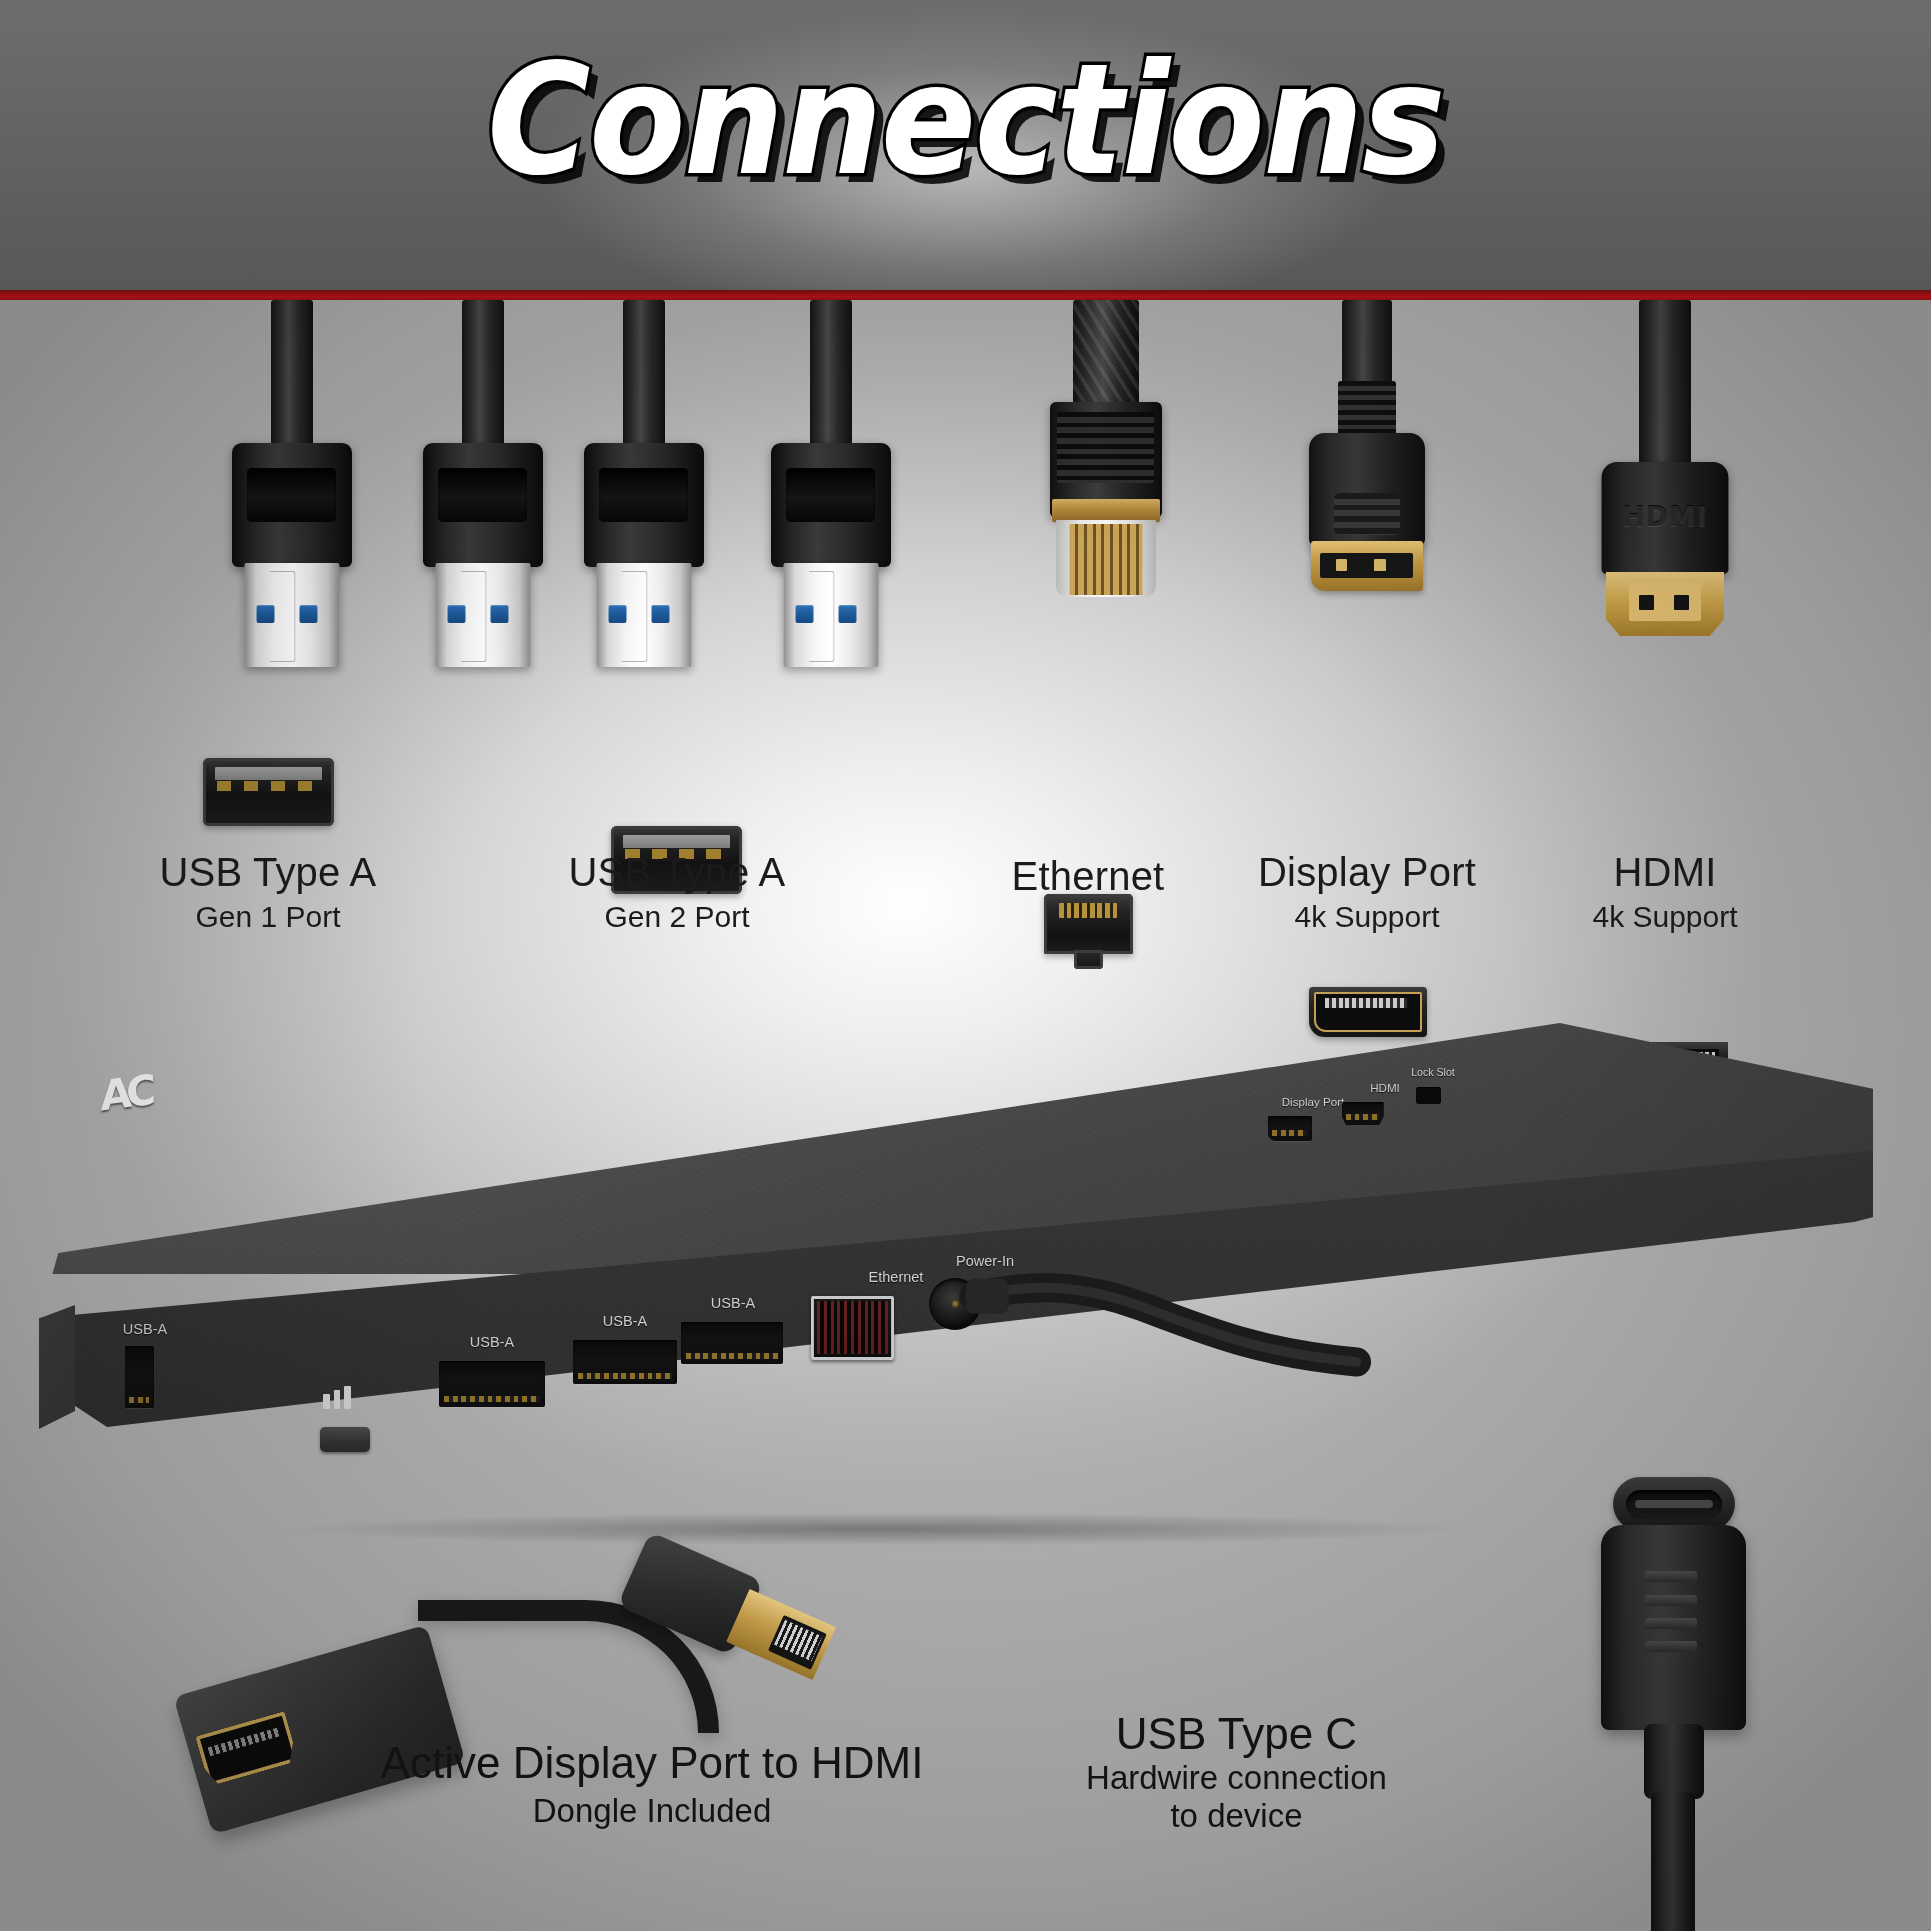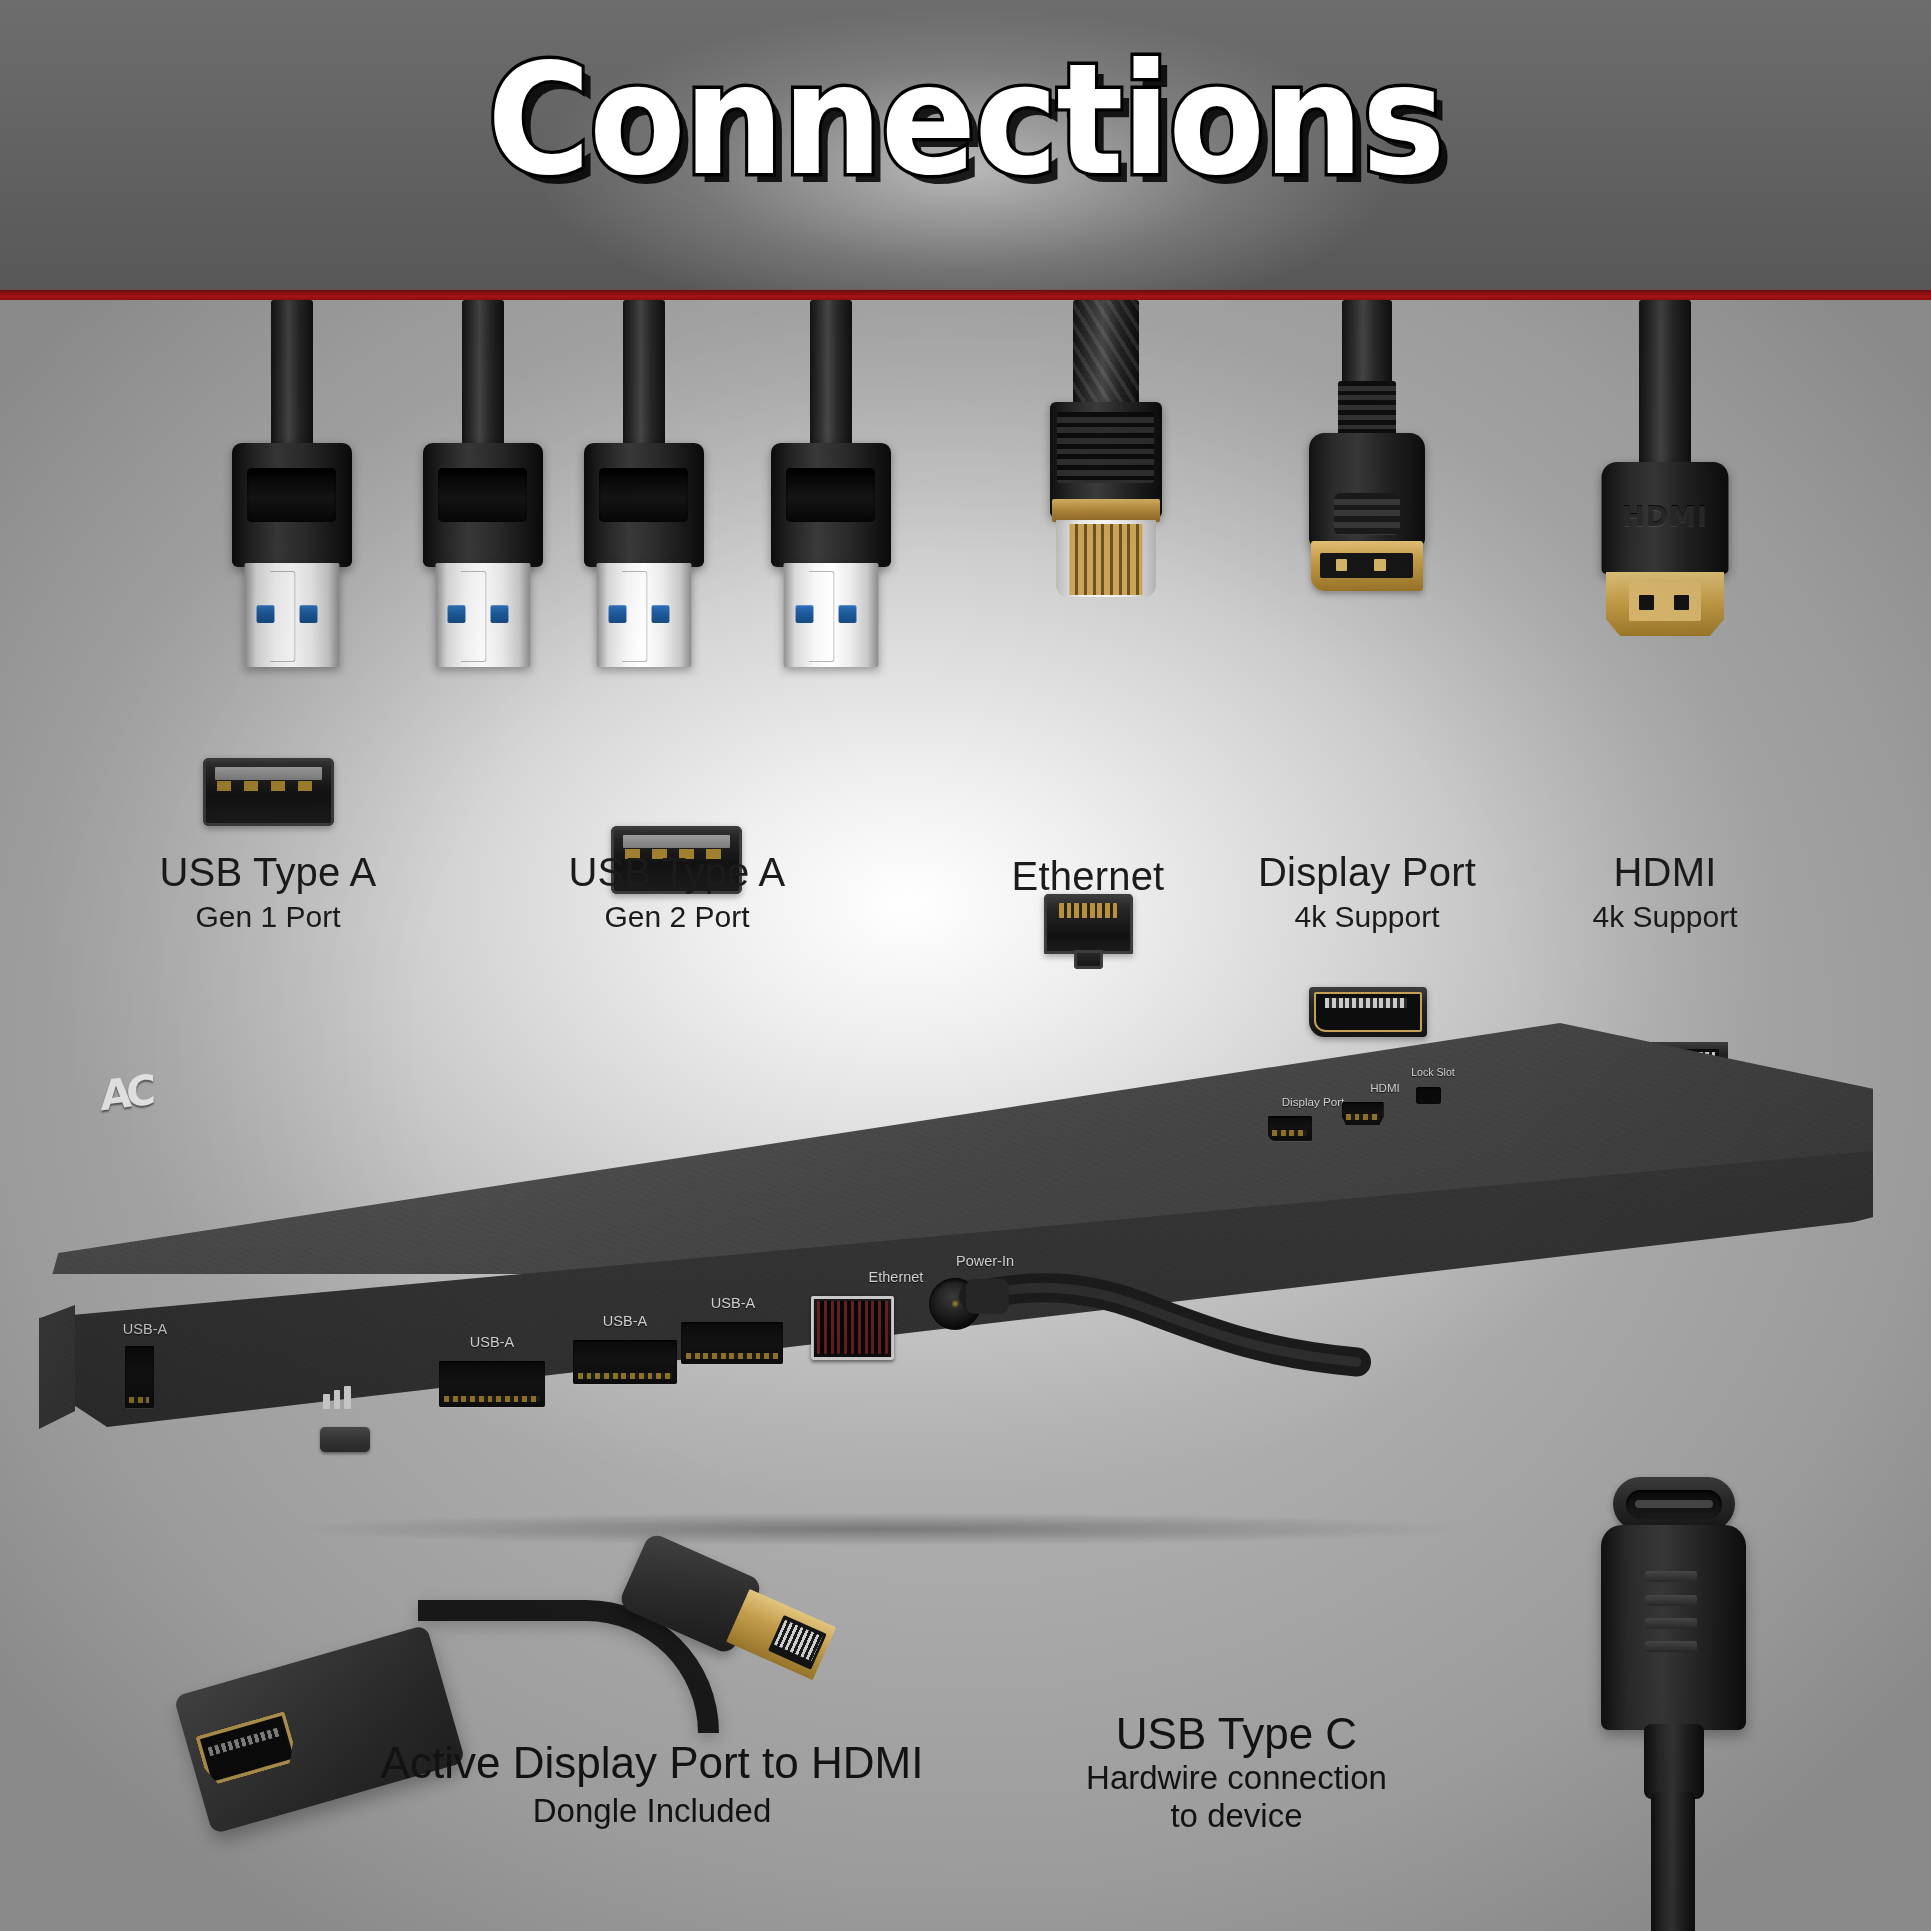--- a/index.html
+++ b/index.html
@@ -10,20 +10,21 @@
   }
   #stage{position:relative;width:1931px;height:1931px;overflow:hidden;}
 
   
   .header{
     position:absolute;left:0;top:0;width:1931px;height:290px;
     background:
       radial-gradient(ellipse 599px 222px at 50% 58%, rgba(190,190,190,.95) 0%, rgba(150,150,150,.45) 45%, rgba(110,110,110,0) 72%),
       linear-gradient(180deg,#6d6d6d 0%,#666 35%,#5e5e5e 70%,#585858 100%);
     overflow:hidden;
+    font-style:italic;
   }
   .title{
     position:absolute;left:0;right:0;top:44px;
     text-align:center;
     font-family:"DejaVu Sans", sans-serif;
     font-weight:700;
     font-size:153px;
     letter-spacing:-1.9px;
     line-height:1;
     color:#ffffff;

